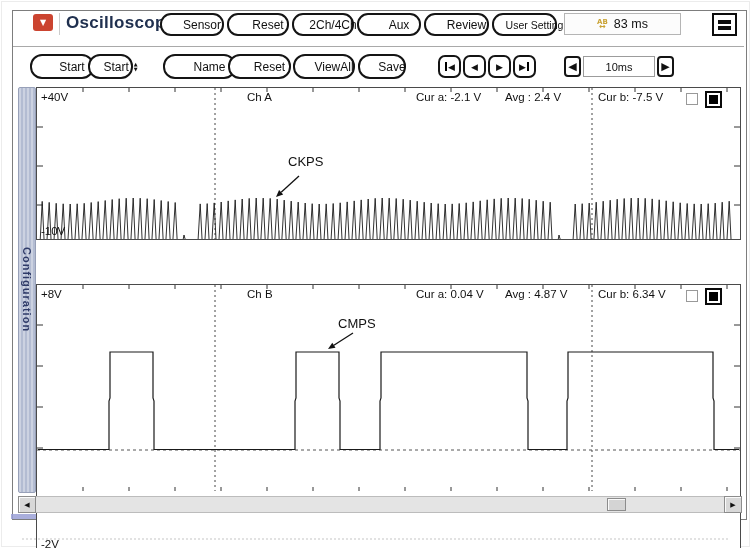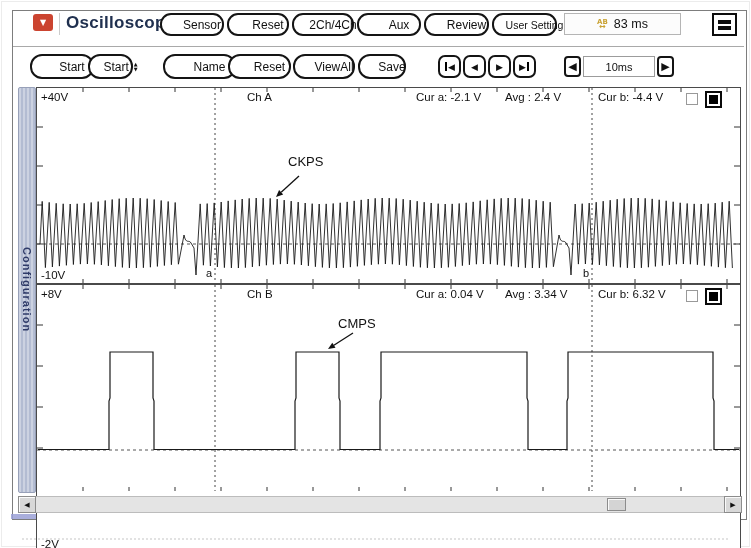--- a/index.html
+++ b/index.html
@@ -55,21 +55,21 @@
 
   
   .config-tab{position:absolute;left:18px;top:87px;width:18px;height:406px;box-sizing:border-box;
               border:1px solid #97a0b8;border-radius:2px;
               background:repeating-linear-gradient(90deg,#ccd2e1 0 2px,#b3bcd2 2px 4px);
               display:flex;align-items:center;justify-content:center;}
   .config-tab span{writing-mode:vertical-rl;font-size:11px;font-weight:bold;color:#2e3a68;letter-spacing:1px;}
 
   
   .panel{position:absolute;left:36px;width:705px;border:1px solid #4a4a4a;background:#fff;box-sizing:border-box;overflow:hidden;}
-  .panel-a{top:87px;height:197px;}
+  .panel-a{top:87px;height:153px;}
   .panel-b{top:284px;height:269px;}
   .panel svg{position:absolute;left:0;top:0;z-index:1;}
   .plabel{position:absolute;top:3px;font-size:11.5px;color:#111;z-index:3;white-space:nowrap;}
   .pl-ts{left:4px}.pl-name{left:210px}.pl-cura{left:379px}.pl-avg{left:468px}.pl-curb{left:561px}
   .pl-bs{top:auto;bottom:2px;left:4px}
   .chk{position:absolute;left:649px;top:5px;width:12px;height:12px;border:1px solid #999;background:#fff;z-index:3;box-sizing:border-box;}
   .sqsel{position:absolute;left:668px;top:3px;width:17px;height:17px;border:2px solid #0a0a0a;background:#fff;z-index:3;
          box-sizing:border-box;display:flex;align-items:center;justify-content:center;}
   .sq-in{width:9px;height:9px;background:#000;}
 
@@ -158,21 +158,21 @@
 
   <div class="config-tab">
     <span>Configuration</span>
   </div>
 
   <div class="panel panel-a">
     <span class="plabel pl-ts">+40V</span>
     <span class="plabel pl-name">Ch A</span>
     <span class="plabel pl-cura">Cur a: -2.1 V</span>
     <span class="plabel pl-avg">Avg : 2.4 V</span>
-    <span class="plabel pl-curb">Cur b: -4.4 V</span>
+    <span class="plabel pl-curb">Cur b: -7.5 V</span>
     <span class="chk"></span>
     <span class="sqsel">
         <span class="sq-in"></span>
       </span>
     <span class="plabel pl-bs">-10V</span>
   <svg viewBox="0 0 703 195" width="703" height="195">
         <line x1="0" y1="39" x2="6" y2="39" stroke="#333" stroke-width="1"></line>
         <line x1="697" y1="39" x2="703" y2="39" stroke="#333" stroke-width="1"></line>
         <line x1="0" y1="78" x2="6" y2="78" stroke="#333" stroke-width="1"></line>
         <line x1="697" y1="78" x2="703" y2="78" stroke="#333" stroke-width="1"></line>
@@ -219,22 +219,22 @@
         <polygon points="239,109 242.1,102.1 246.2,106.5" fill="#111"></polygon>
         <text x="169" y="189" font-size="11" fill="#111" font-family="&quot;Liberation Sans&quot;, sans-serif">a</text>
         <text x="546" y="189" font-size="11" fill="#111" font-family="&quot;Liberation Sans&quot;, sans-serif">b</text>
       </svg>
     </div>
 
   <div class="panel panel-b">
     <span class="plabel pl-ts">+8V</span>
     <span class="plabel pl-name">Ch B</span>
     <span class="plabel pl-cura">Cur a: 0.04 V</span>
-    <span class="plabel pl-avg">Avg : 3.34 V</span>
-    <span class="plabel pl-curb">Cur b: 6.32 V</span>
+    <span class="plabel pl-avg">Avg : 4.87 V</span>
+    <span class="plabel pl-curb">Cur b: 6.34 V</span>
     <span class="chk"></span>
     <span class="sqsel">
         <span class="sq-in"></span>
       </span>
     <span class="plabel pl-bs">-2V</span>
   <svg viewBox="0 0 703 206" width="703" height="206">
         <line x1="0" y1="40" x2="6" y2="40" stroke="#333" stroke-width="1"></line>
         <line x1="697" y1="40" x2="703" y2="40" stroke="#333" stroke-width="1"></line>
         <line x1="0" y1="81" x2="6" y2="81" stroke="#333" stroke-width="1"></line>
         <line x1="697" y1="81" x2="703" y2="81" stroke="#333" stroke-width="1"></line>

